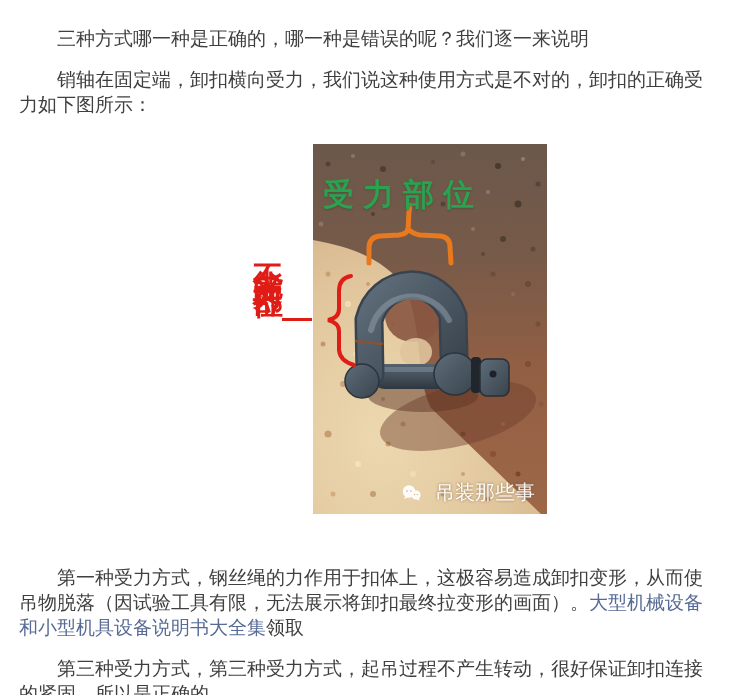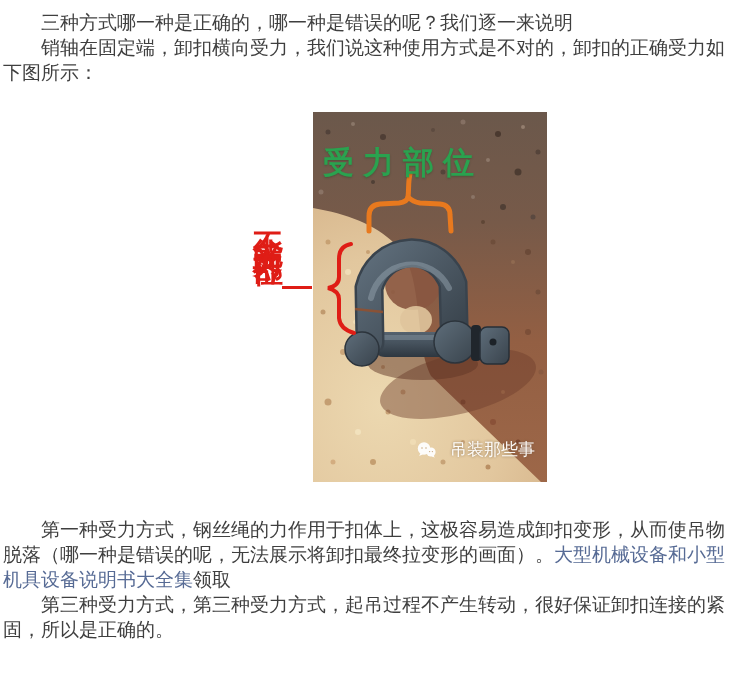--- a/index.html
+++ b/index.html
@@ -1,32 +1,32 @@
 <!DOCTYPE html>
 <html><head>
 <meta charset="utf-8">
 <style>
   html,body{margin:0;padding:0;background:#ffffff;}
   .article{position:relative;width:734px;height:695px;overflow:hidden;
            font-family:"Liberation Sans","DejaVu Sans",sans-serif;color:#3f3f3f;background:#ffffff;}
   .intro{padding:10px 3px 0 3px;}
   .content{padding:35px 3px 0 3px;}
-  p.para{margin:0;font-size:19px;line-height:25px;text-indent:2em;}
+  p.para{margin:16px;font-size:19px;line-height:25px;text-indent:2em;}
   a.inline-link{color:#576b95;text-decoration:none;cursor:pointer;}
 
   .figure-row{position:relative;width:734px;height:370px;margin-top:27px;}
   .photo{position:absolute;left:297px;top:0;width:234px;height:370px;overflow:hidden;cursor:pointer;padding-left:16px;}
   .photo svg{display:block;}
   .top-label{position:absolute;left:26px;top:30px;font-size:31px;font-weight:bold;letter-spacing:9px;
              white-space:nowrap;color:#2aa24f;text-shadow:0 1px 2px rgba(25,60,30,.35);}
   .side-label{position:absolute;left:250px;top:96px;writing-mode:vertical-rl;font-size:30px;line-height:36px;
               letter-spacing:5px;font-weight:bold;color:#df1d16;}
   .connector{position:absolute;left:282px;top:174px;width:30px;height:3px;background:#df1d16;z-index:3;}
-  .watermark{position:absolute;right:12px;bottom:21px;display:flex;align-items:center;gap:14px;
-             color:#ffffff;font-size:17px;opacity:.95;text-shadow:0 0 3px rgba(110,80,50,.8);white-space:nowrap;}
+  .watermark{position:absolute;right:12px;bottom:8px;display:flex;align-items:center;gap:14px;
+             color:#ffffff;font-size:20px;opacity:.95;text-shadow:0 0 3px rgba(110,80,50,.8);white-space:nowrap;}
 </style>
 </head>
 <body>
 
 <div class="article">
 
   <div class="intro">
     <p class="para">三种方式哪一种是正确的，哪一种是错误的呢？我们逐一来说明</p>
     <p class="para">销轴在固定端，卸扣横向受力，我们说这种使用方式是不对的，卸扣的正确受力如下图所示：</p>
   </div>
@@ -158,17 +158,17 @@
             <circle cx="9" cy="6" r="0.8" fill="#c9ab84"></circle>
           <circle cx="12.6" cy="9.6" r="0.7" fill="#c9ab84"></circle>
             <circle cx="15.4" cy="9.6" r="0.7" fill="#c9ab84"></circle>
         </svg>
         <span>吊装那些事</span>
       </div>
     </div>
   </div>
 
   <div class="content">
-    <p class="para"><span>第一种受力方式，钢丝绳的力作用于扣体上，这极容易造成卸扣变形，从而使吊物脱落（哪一种是错误的呢，无法展示将卸扣最终拉变形的画面）。</span><a class="inline-link">大型机械设备和小型机具设备说明书大全集</a><span>领取</span></p>
+    <p class="para"><span>第一种受力方式，钢丝绳的力作用于扣体上，这极容易造成卸扣变形，从而使吊物脱落（因试验工具有限，无法展示将卸扣最终拉变形的画面）。</span><a class="inline-link">大型机械设备和小型机具设备说明书大全集</a><span>领取</span></p>
     <p class="para">第三种受力方式，第三种受力方式，起吊过程不产生转动，很好保证卸扣连接的紧固，所以是正确的。</p>
   </div>
 
 </div>
 
 </body></html>

